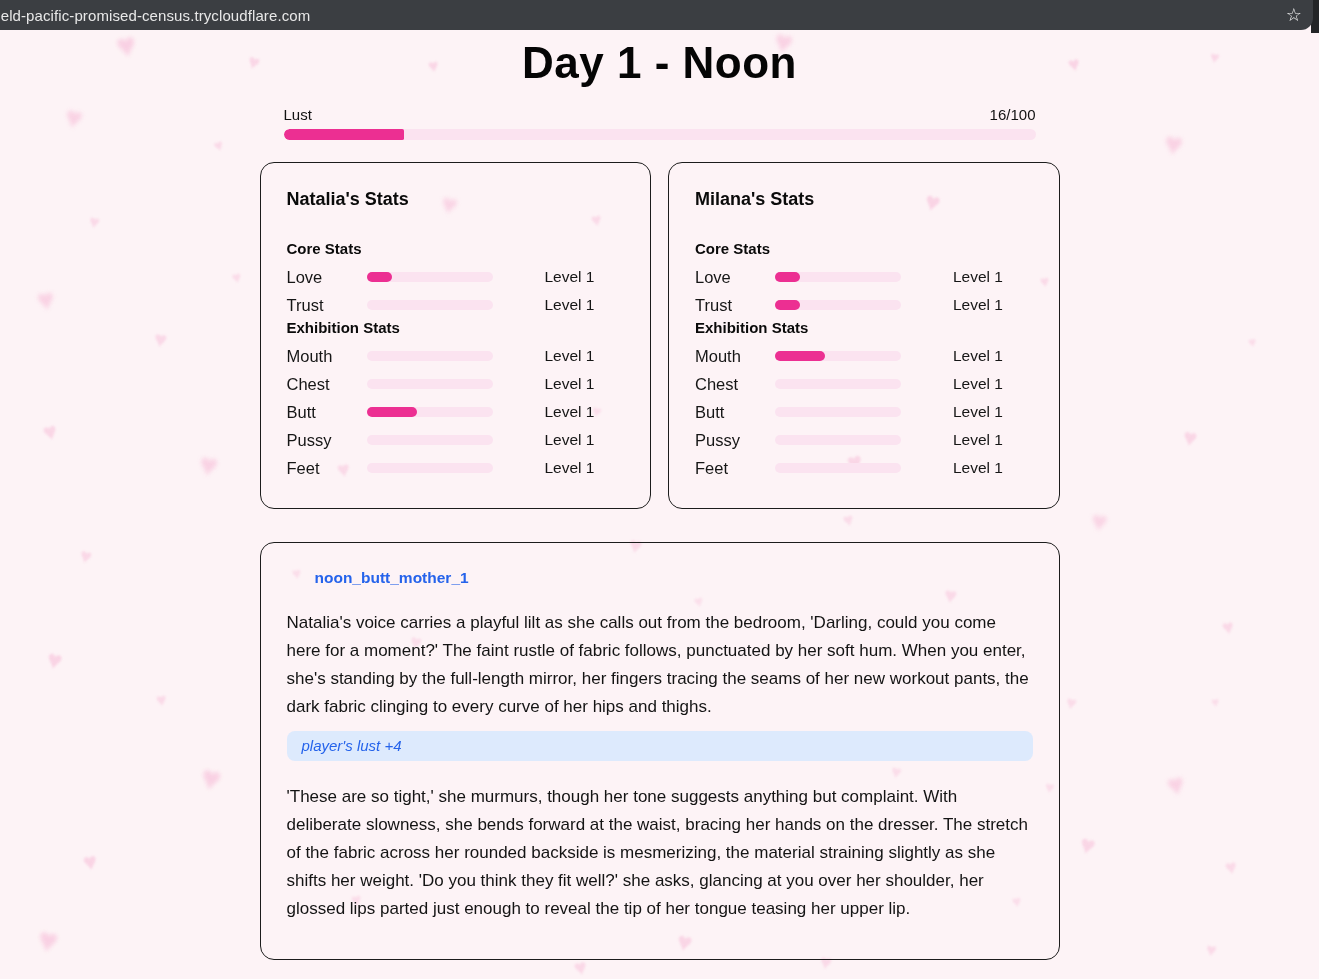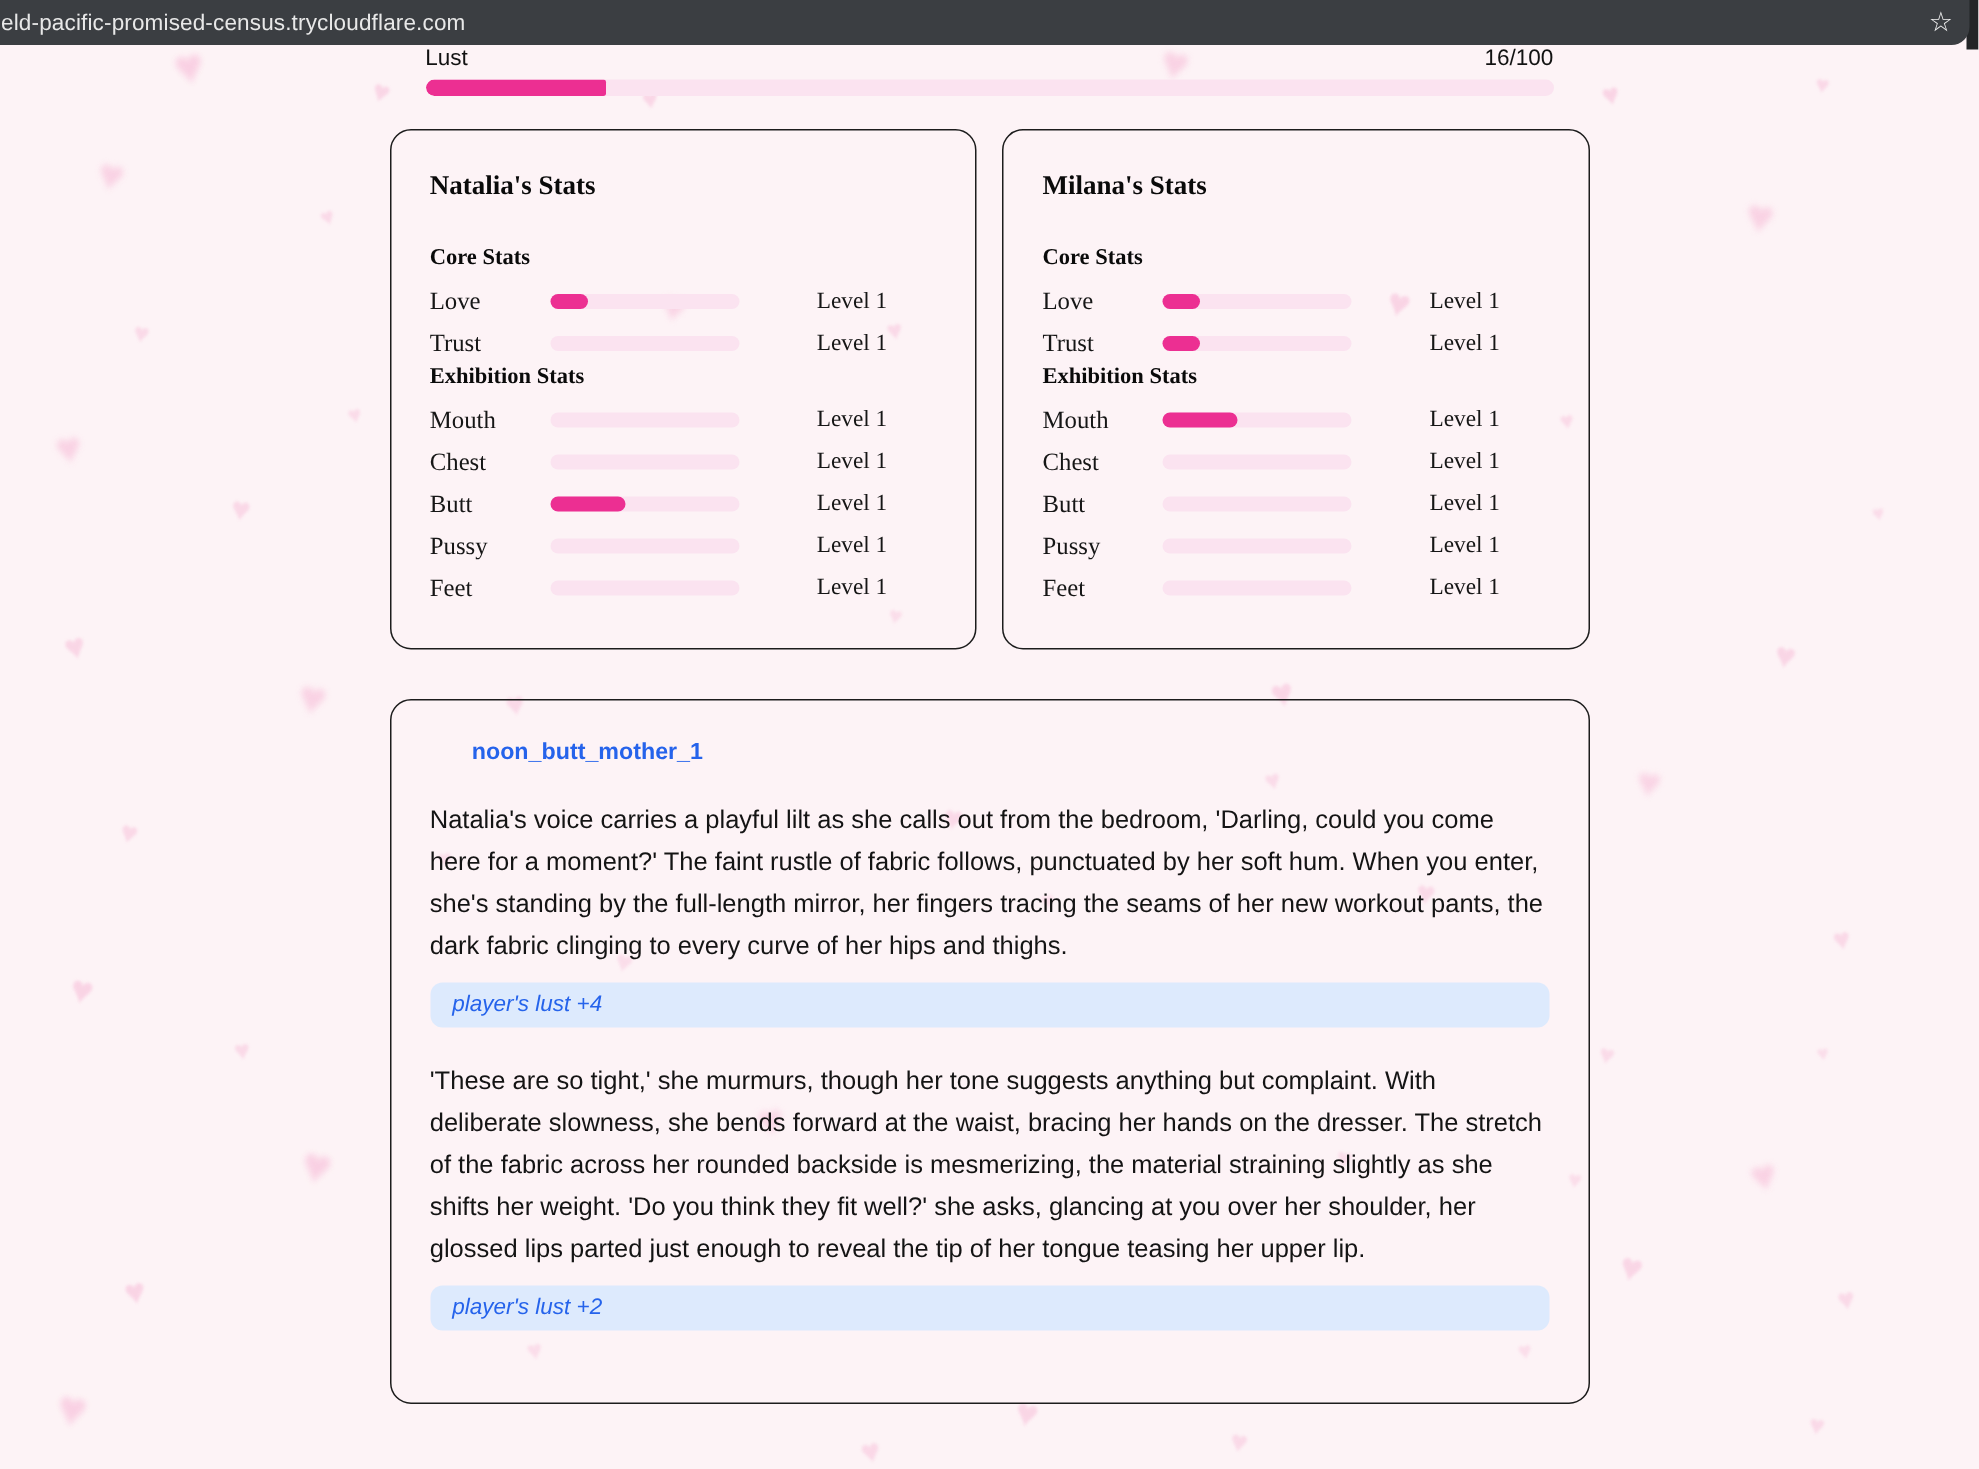--- a/index.html
+++ b/index.html
@@ -36,21 +36,21 @@
     margin:8px 0 18px;text-align:center;
     font-size:44px;font-weight:700;color:#050505;letter-spacing:.5px;
   }
   .container{width:800px;margin:0 auto;}
   
   .lust{margin:0 24px 0;}
   .lust-row{display:flex;justify-content:space-between;font-size:15px;color:#121212;margin-bottom:6px;}
   .lust-track{height:11px;background:var(--track-pink,#fbe3f0);border-radius:6px;overflow:hidden;}
   .lust-fill{height:100%;width:0;background:var(--accent-pink,#ec2f92);border-radius:6px 2px 2px 6px;}
   
-  .cards{display:flex;gap:17px;margin-top:22px;font-family:Liberation Serif, serif;}
+  .cards{display:flex;gap:17px;margin-top:22px;}
   .card{
     flex:1;box-sizing:border-box;
     border:1.5px solid #1c1c1c;border-radius:14px;
     padding:26px 26px 26px;
     background:transparent;
   }
   .card h2{margin:0 0 30px;font-size:18px;font-weight:700;color:#0a0a0a;}
   .sec-title{font-size:15px;font-weight:700;color:#0a0a0a;margin:0 0 6px;}
   .sec + .sec{}
   .row{display:grid;grid-template-columns:80px 126px 1fr;align-items:center;height:28px;}
@@ -137,20 +137,21 @@
 <header class="chrome">
   <div class="chrome-edge"></div>
   <div class="urlbar">
     <span class="url">field-pacific-promised-census.trycloudflare.com</span>
     <span class="star">☆</span>
   </div>
 </header>
 
 <main class="page">
   <div class="container">
+    <h1 class="title">Day 1 - Noon</h1>
 
     <section class="lust">
       <div class="lust-row">
         <span>Lust</span>
         <span>16/100</span>
       </div>
       <div class="lust-track">
         <div class="lust-fill" id="lust-fill" style="width: 16%;"></div>
       </div>
     </section>
@@ -285,17 +286,16 @@
           </div>
   </div>
       </section>
 
     <section class="story">
       <div class="story-header">noon_butt_mother_1</div>
       <div id="story-blocks">
           <p>Natalia's voice carries a playful lilt as she calls out from the bedroom, 'Darling, could you come here for a moment?' The faint rustle of fabric follows, punctuated by her soft hum. When you enter, she's standing by the full-length mirror, her fingers tracing the seams of her new workout pants, the dark fabric clinging to every curve of her hips and thighs.</p>
           <div class="event">player's lust +4</div>
           <p>'These are so tight,' she murmurs, though her tone suggests anything but complaint. With deliberate slowness, she bends forward at the waist, bracing her hands on the dresser. The stretch of the fabric across her rounded backside is mesmerizing, the material straining slightly as she shifts her weight. 'Do you think they fit well?' she asks, glancing at you over her shoulder, her glossed lips parted just enough to reveal the tip of her tongue teasing her upper lip.</p>
-          <div class="event">player's lust +2</div>
         </div>
     </section>
   </div>
 </main>
 
 </body></html>

